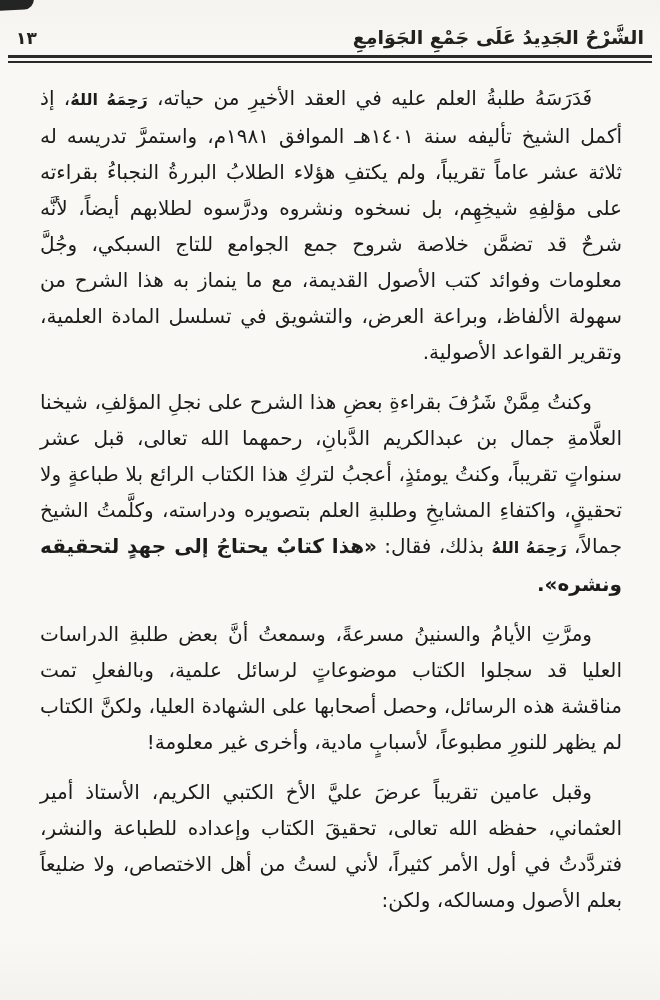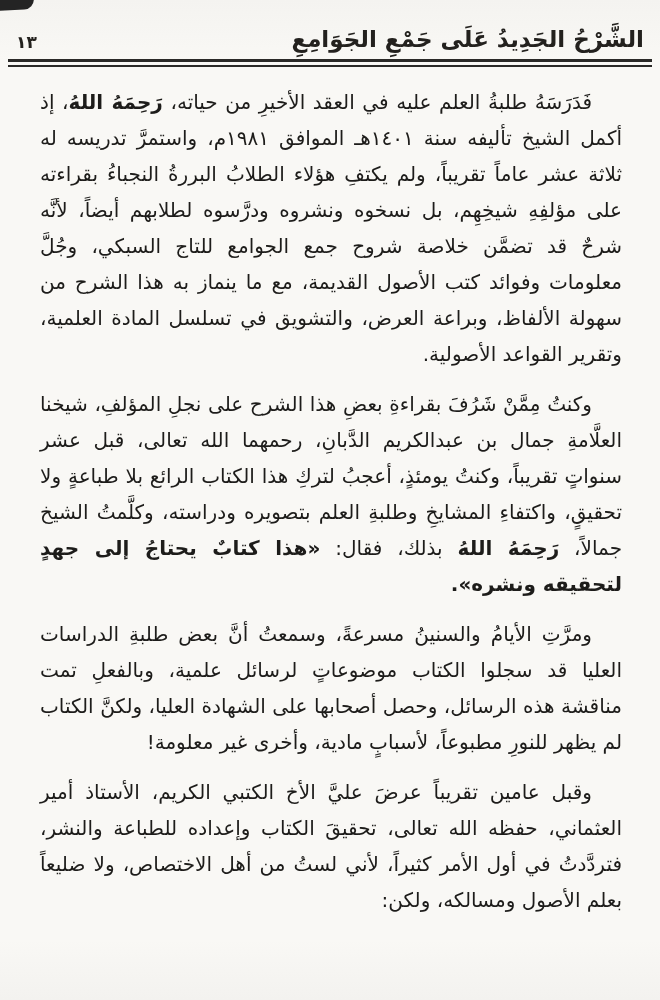--- a/index.html
+++ b/index.html
@@ -28,21 +28,21 @@
   }
   .page-header {
     direction: rtl;
     display: flex;
     justify-content: space-between;
     align-items: flex-end;
     padding: 26px 16px 7px 16px;
   }
   .book-title {
     font-weight: bold;
-    font-size: 23px;
+    font-size: 19px;
     letter-spacing: 0.5px;
     color: #23211e;
   }
   .page-number {
     font-size: 17px;
     font-weight: bold;
     padding-right: 24px;
     color: #23211e;
   }
   .header-rule {
@@ -57,21 +57,21 @@
     font-size: 20px;
     line-height: 36px;
     text-align: justify;
   }
   .paragraph {
     margin: 0 0 14px 0;
     text-indent: 30px;
   }
   .rahimahullah {
     font-weight: bold;
-    font-size: 20px;
+    font-size: 16px;
     letter-spacing: -0.5px;
   }
   .quote {
     font-weight: bold;
   }
 </style>
 </head>
 <body>
 
 <div class="scan-artifact"></div>

